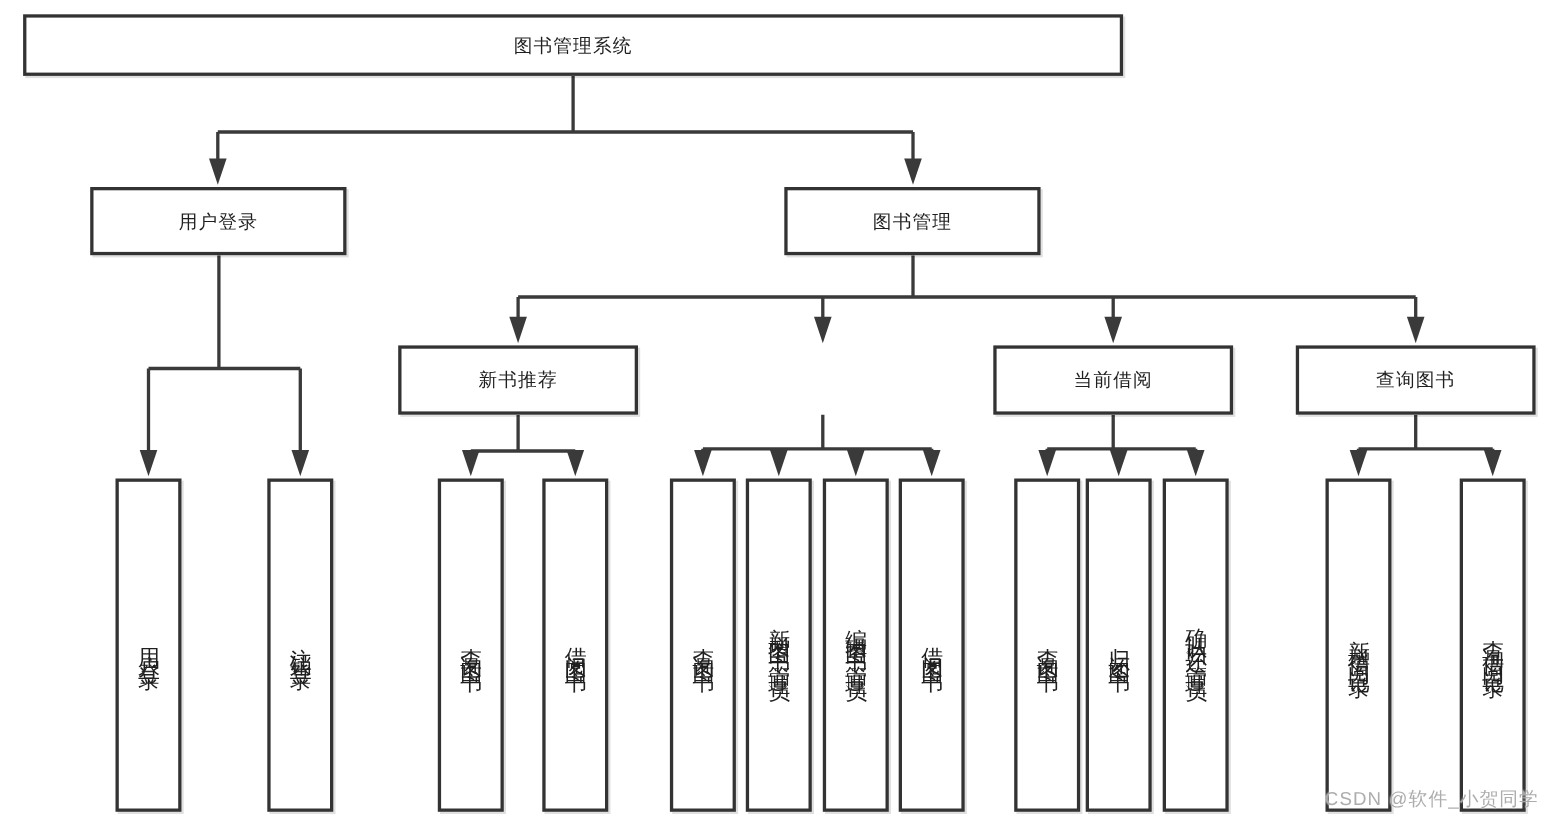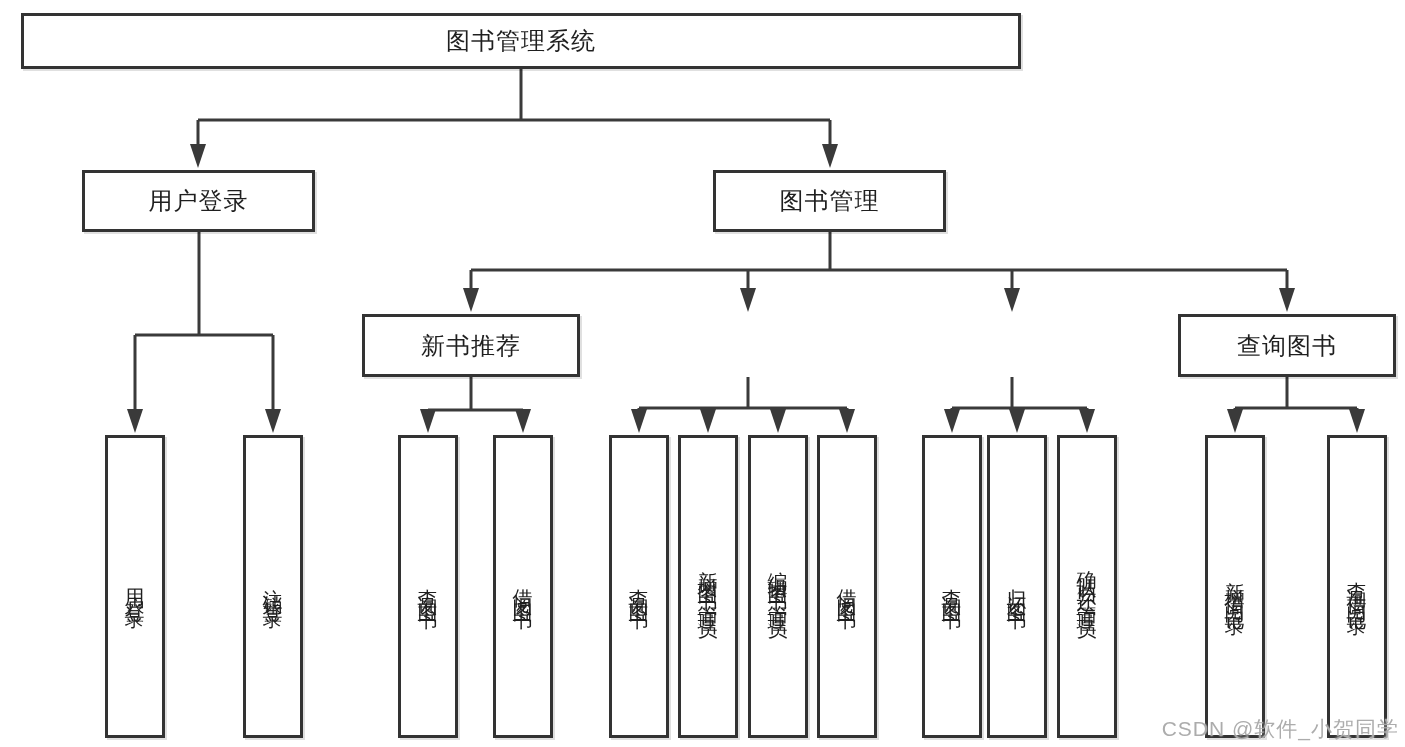--- a/index.html
+++ b/index.html
@@ -16,34 +16,34 @@
   .node {
     position: absolute;
     background: #ffffff;
     border: 3px solid #333333;
     display: flex;
     align-items: center;
     justify-content: center;
     color: #1f1f1f;
     box-shadow: 2px 2px 0 rgba(0,0,0,0.12);
   }
-  .hbox { font-size: 24px; letter-spacing: 1px; }
+  .hbox { font-size: 17px; letter-spacing: 1px; }
   .vbox { font-size: 20px; }
   .vtext {
     writing-mode: vertical-rl;
     text-orientation: mixed;
     letter-spacing: 7px;
     line-height: 1;
     white-space: nowrap;
   }
   .watermark {
     position: absolute;
     right: 6px;
     top: 715px;
-    font-size: 21px;
+    font-size: 17px;
     color: rgba(168,168,168,0.95);
     text-shadow: 0 0 2px #ffffff;
     letter-spacing: 1px;
     z-index: 5;
   }
 </style>
 </head>
 <body>
 
 <div class="canvas">
@@ -95,20 +95,23 @@
   <div class="node hbox" style="left:82px;top:170px;width:233px;height:62px">
     <span>用户登录</span>
   </div>
   <div class="node hbox" style="left:362px;top:314px;width:218px;height:63px">
     <span>新书推荐</span>
   </div>
 
   <div class="node hbox" style="left:713px;top:170px;width:233px;height:62px">
     <span>图书管理</span>
   </div>
+  <div class="node hbox" style="left:903px;top:314px;width:218px;height:63px">
+    <span>当前借阅</span>
+  </div>
   <div class="node hbox" style="left:1178px;top:314px;width:218px;height:63px">
     <span>查询图书</span>
   </div>
 
   <div class="node vbox" style="left:105px;top:435px;width:60px;height:303px">
     <span class="vtext">用户登录</span>
   </div>
   <div class="node vbox" style="left:243px;top:435px;width:60px;height:303px">
     <span class="vtext">注销登录</span>
   </div>

